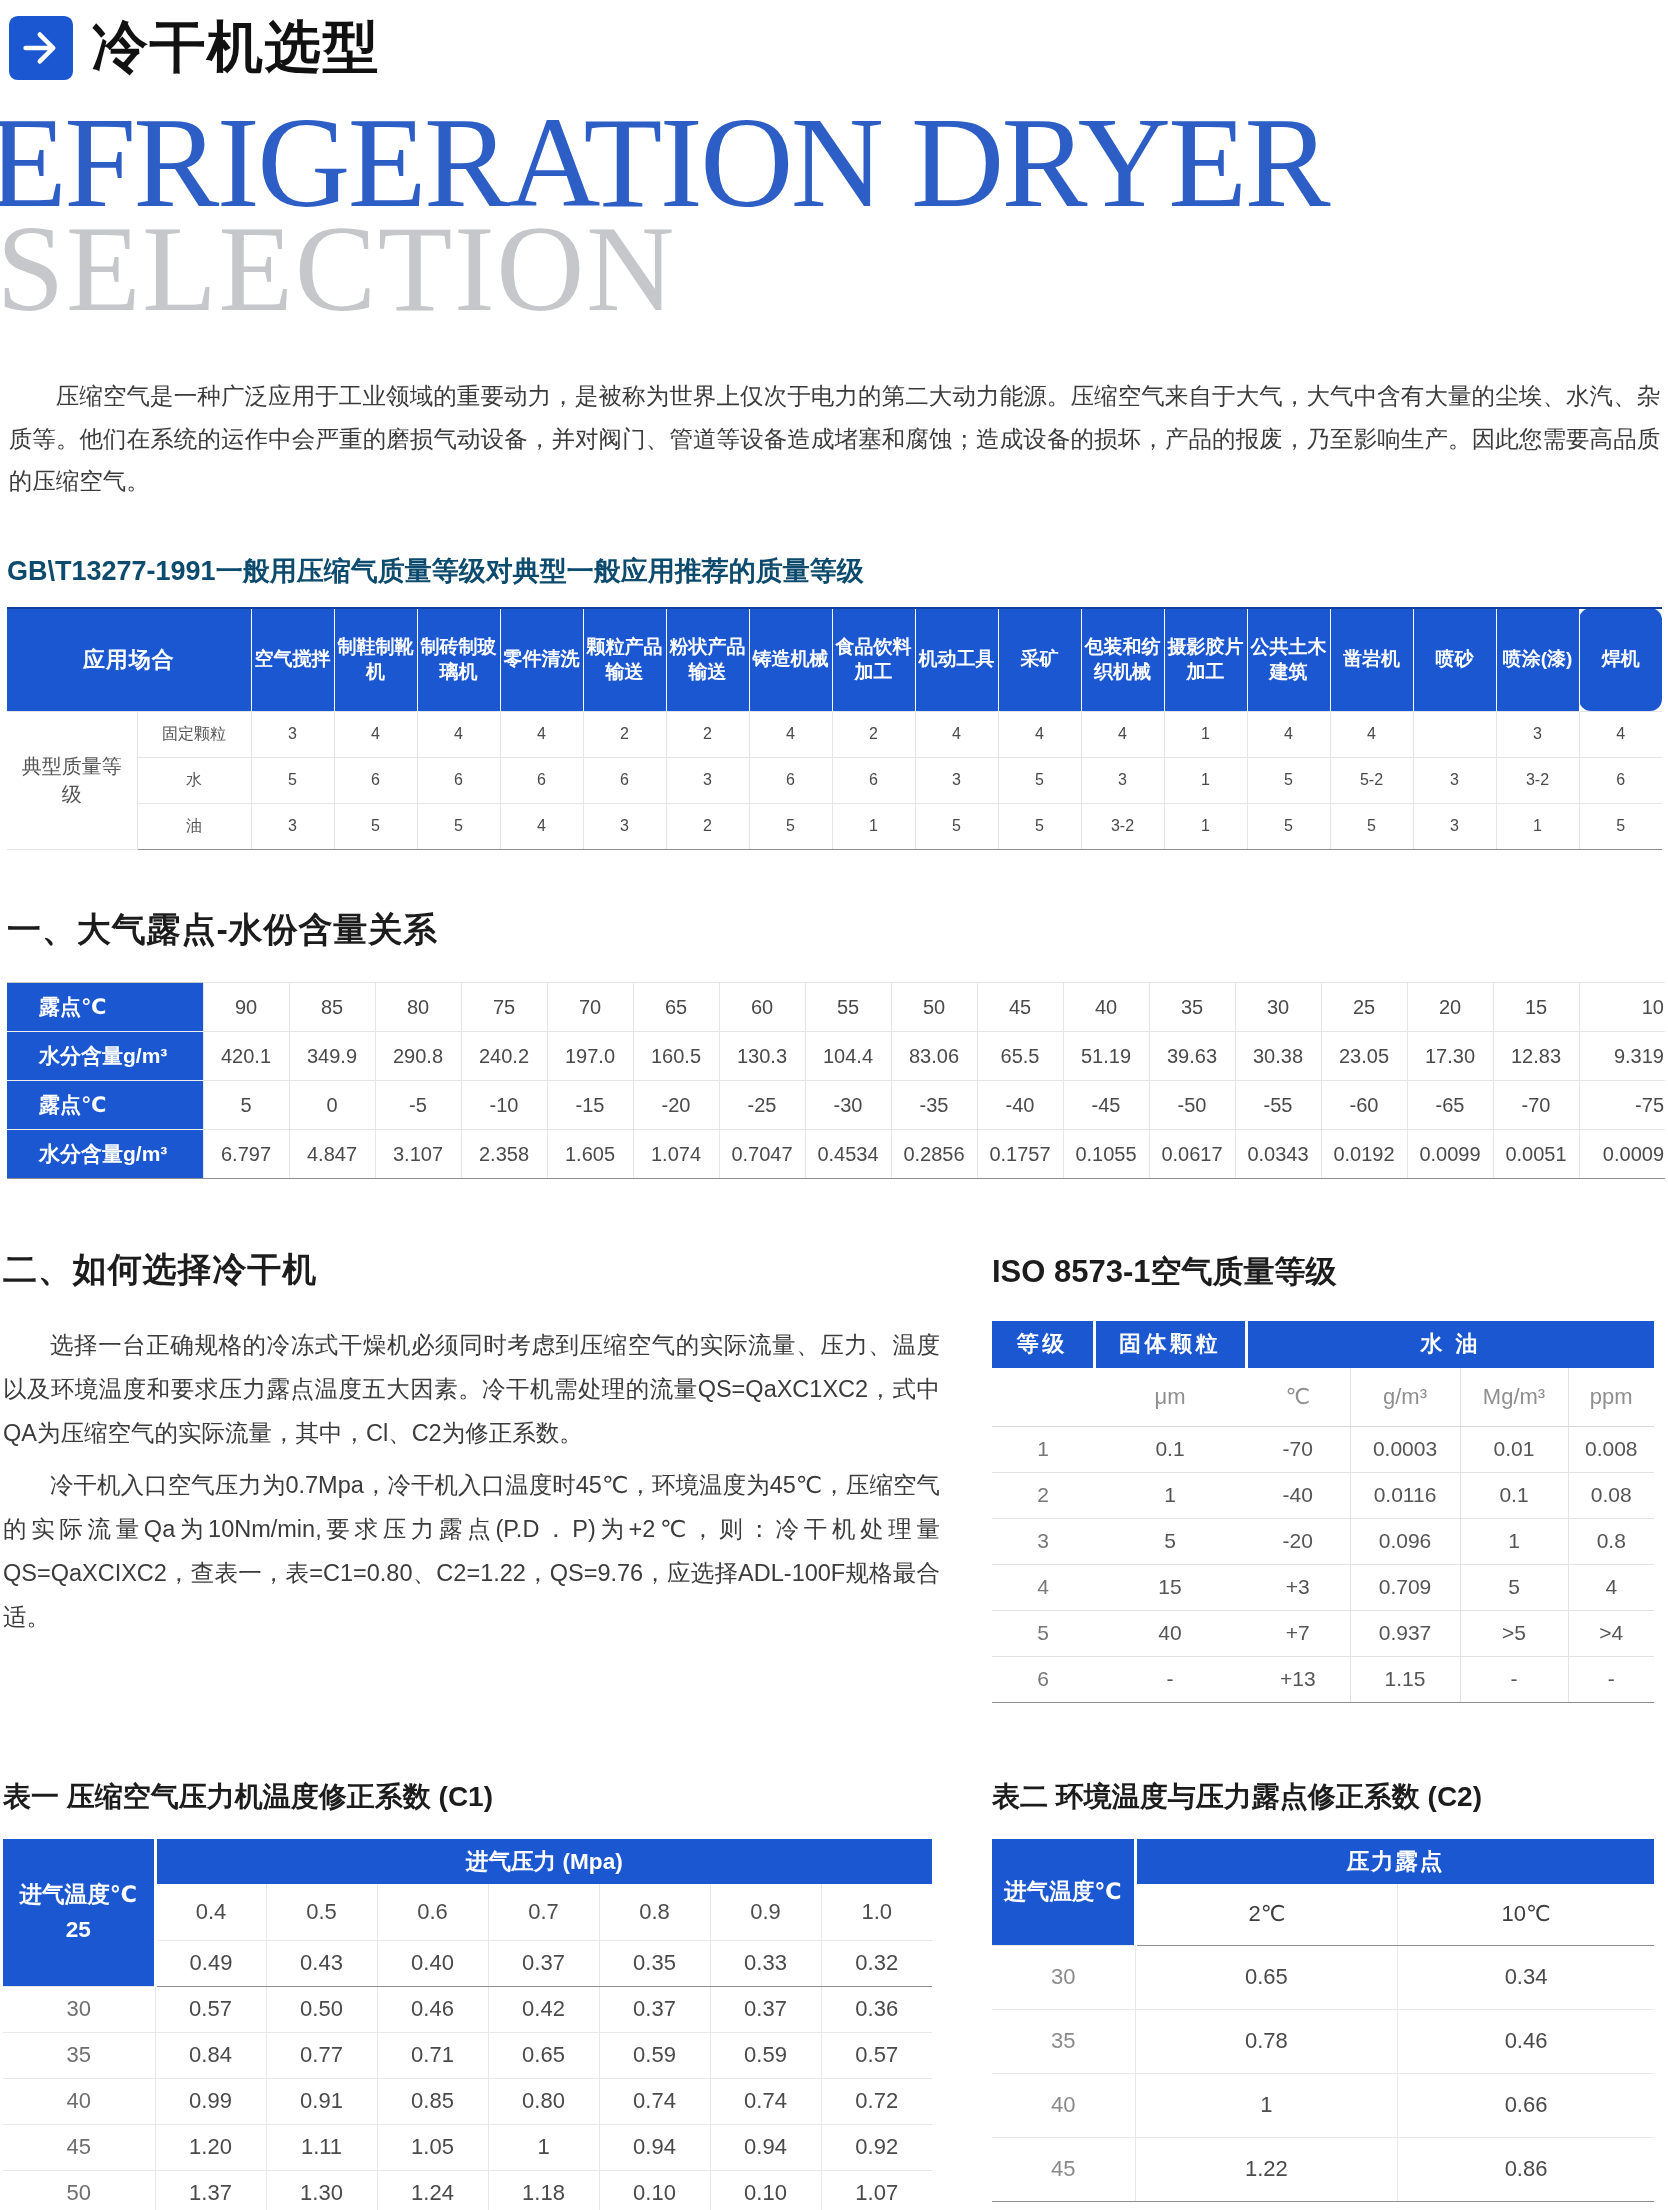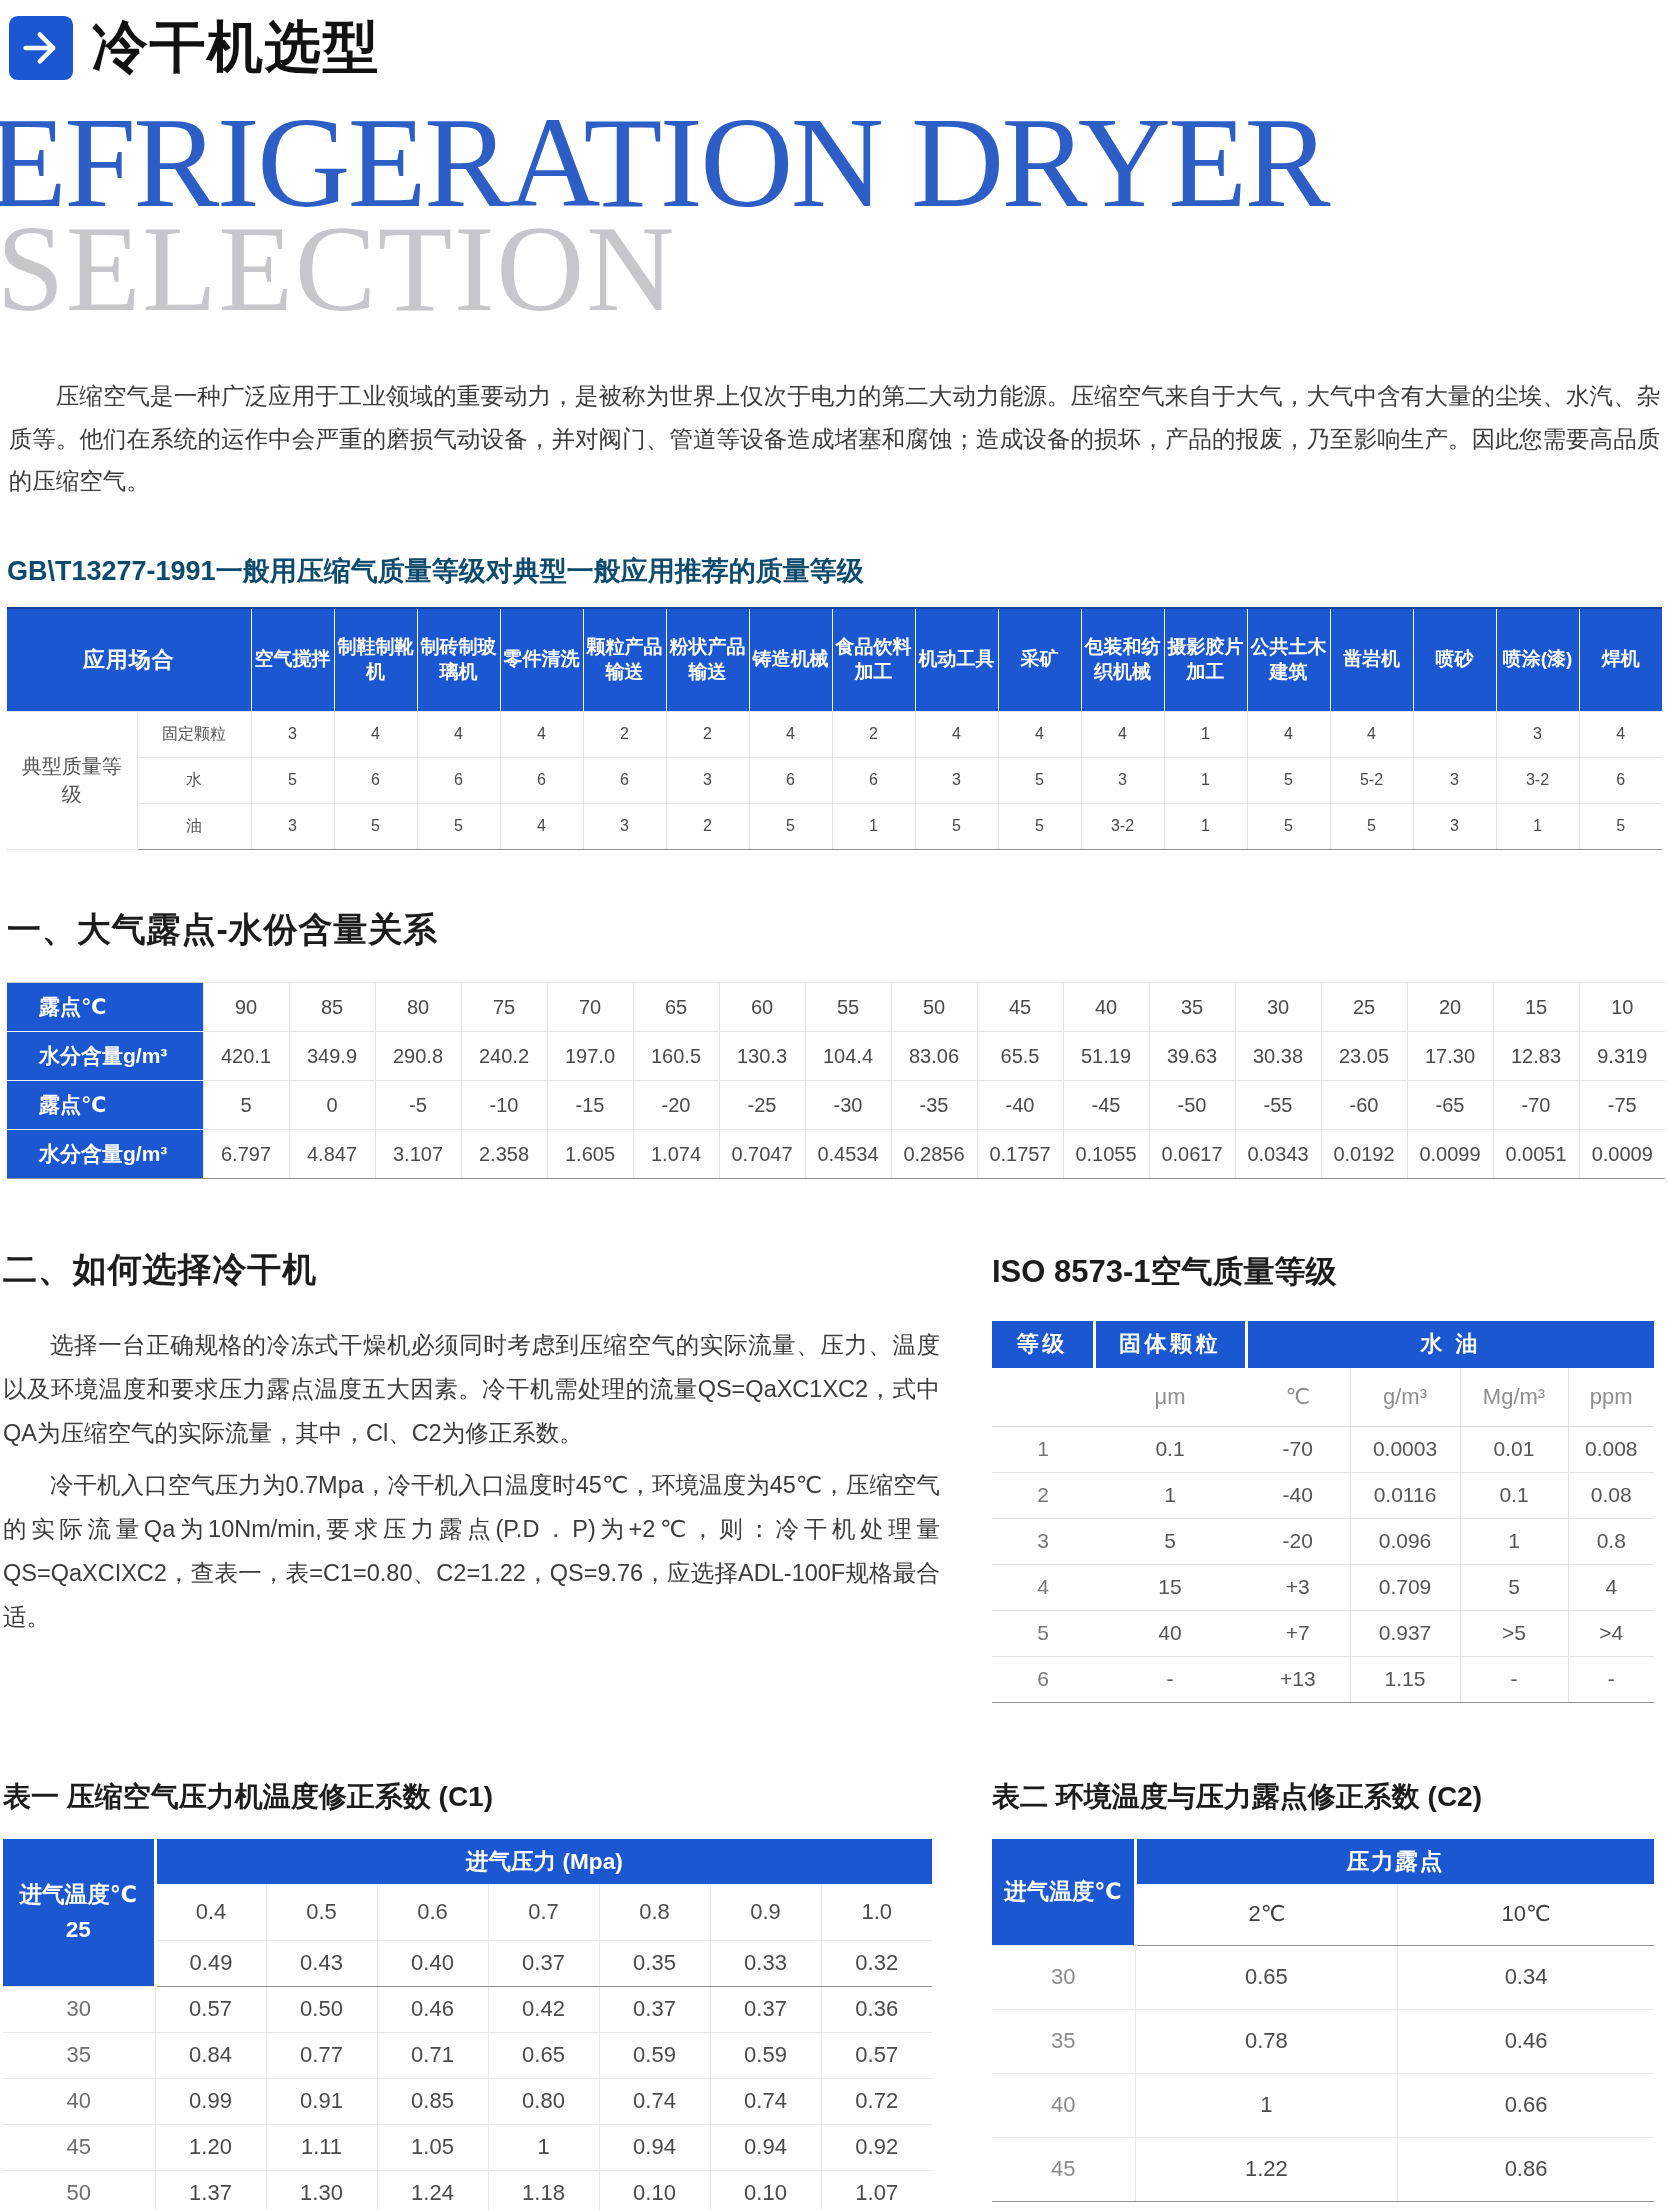--- a/index.html
+++ b/index.html
@@ -23,40 +23,40 @@
   
   table{border-collapse:collapse;table-layout:fixed;}
   td,th{overflow:hidden;}
 
   
   .gb-title{margin:50px 7px 0 7px;font-size:27px;font-weight:600;color:#0c4a6e;}
   .tbl-gb{width:1655px;margin:17.4px 0 0 7px;}
   .tbl-gb thead th{background:#1b57d1;color:#fff;font-weight:700;font-size:19px;height:99px;
                    line-height:1.3;padding:1.7px 0.9px;border-right:0.9px solid rgba(255,255,255,.45);
                    border-top:2.6px solid #123f9e;text-align:center;}
-  .tbl-gb thead th:last-child{border-right:none;}
+  .tbl-gb thead th:last-child{border-right:none;border-radius:12px;}
   .tbl-gb thead th.corner{font-size:22px;letter-spacing:0.9px;}
   .tbl-gb tbody th,.tbl-gb tbody td{height:43px;font-size:16px;font-weight:400;color:#4a4a4a;
                    text-align:center;background:#fff;border:0.9px solid #e5e5e5;}
   .tbl-gb tbody th{color:#555;}
   .tbl-gb tbody th.group-cell{font-size:20px;line-height:1.4;padding:0 12px;}
   .tbl-gb tbody tr:last-child th,.tbl-gb tbody tr:last-child td{border-bottom:1.7px solid #8f8f8f;}
   .tbl-gb tbody tr th:first-child{border-left:none;}
   .tbl-gb tbody tr td:last-child{border-right:none;}
 
   
   .sec-title{margin:57px 7px 0 7px;font-size:34px;font-weight:600;color:#1c1c1c;letter-spacing:0.9px;}
 
   
   .tbl-dew{width:1655px;margin:29.5px 0 0 7px;border-top:1.7px solid #c9c9c9;}
   .tbl-dew tbody th{background:#1b57d1;color:#fff;font-size:21px;font-weight:700;text-align:left;
                     padding-left:32px;height:46px;border-bottom:1.7px solid #eef0f4;}
   .tbl-dew tbody td{font-size:20px;color:#4a4a4a;text-align:center;border:0.9px solid #e5e5e5;height:46px;}
   .tbl-dew tbody tr:last-child th,.tbl-dew tbody tr:last-child td{border-bottom:1.7px solid #8f8f8f;}
-  .tbl-dew tbody tr td:last-child{border-right:none;}
+  .tbl-dew tbody tr td:last-child{border-right:none;text-align:right;}
 
   
   .cols{display:flex;align-items:flex-start;margin-top:68px;}
   .col-left{width:940px;padding-left:3px;box-sizing:border-box;}
   .col-right{width:669px;margin-left:52px;}
   .col-left .sec-title{margin:0;}
   .body-par{margin:29.5px 0 0 0;font-size:23.5px;line-height:1.88;color:#3b3b3b;
             text-indent:2em;text-align:justify;}
   .body-par.tight{margin-top:7px;}
   .iso-title{font-size:31px;font-weight:600;color:#1c1c1c;margin:3.5px 0 0 0;}

